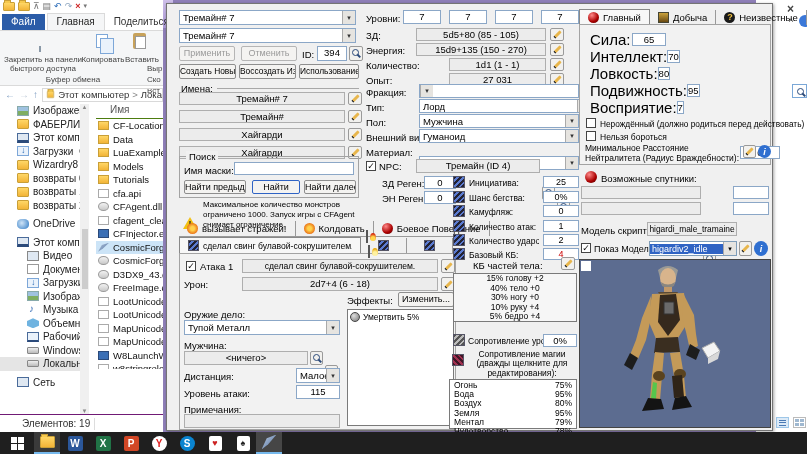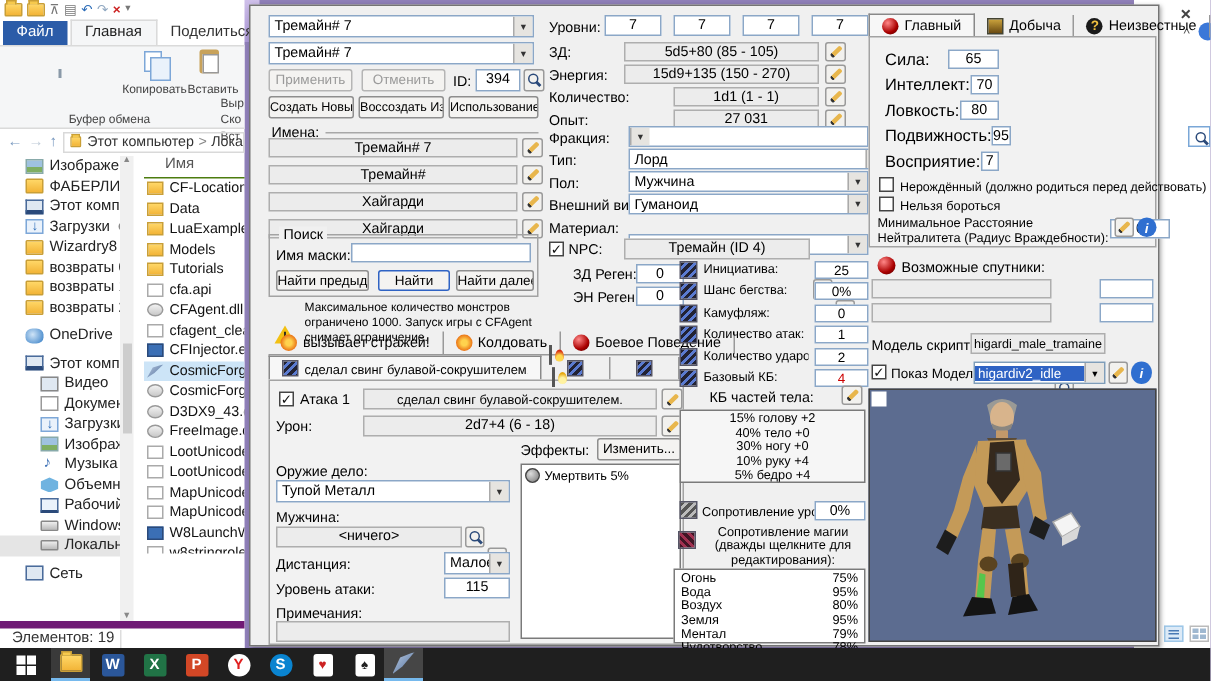--- a/index.html
+++ b/index.html
@@ -67,21 +67,21 @@
 .files{overflow:hidden}
 .files-hdr{font-size:10px;color:#555;padding-left:14px;height:15px;border-bottom:1px solid #4d7c0f}
 .file-row{display:flex;align-items:center;gap:4px;height:13.5px;padding-left:2px;font-size:9.5px;white-space:nowrap;overflow:hidden;color:#111}
 .file-row.selected{background:#cce4f7}
 .fi{width:11px;height:9px;flex:none;background:#eee;border:1px solid #bbb}
 .ic-folder .fi{background:linear-gradient(#ffd767,#f2b437);border:1px solid #c99f37}
 .ic-file .fi{background:#fff;border:1px solid #aaa}
 .ic-dll .fi{background:linear-gradient(#f2f2f2,#c9c9c9);border:1px solid #999;border-radius:50%}
 .ic-exe .fi{background:#3b6fb5;border:1px solid #2b4a7a}
 .ic-quill .fi{background:linear-gradient(135deg,#b9c9e0,#4a6b9a);border:none;clip-path:polygon(0 100%,35% 25%,100% 0,45% 65%)}
-.statusbar{border-top:5px solid #701a75;display:flex;align-items:center;font-size:10px;color:#333;gap:4px;padding-left:8px;background:#fff}
+.statusbar{border-top:1px solid #701a75;display:flex;align-items:center;font-size:10px;color:#333;gap:4px;padding-left:22px;background:#fff}
 .statusbar .div{width:1px;height:12px;background:#ddd}
 
 .editor{left:166px;top:3px;width:607px;height:428px;background:#f0f0f0;border:1px solid #747474;box-shadow:1px 1px 3px rgba(0,0,0,.35)}
 .fld{background:#ececec;border:1px solid #aeaeae;text-align:center;font-size:9.5px;line-height:12px;overflow:hidden;white-space:nowrap}
 .wfld{background:#fff;border:1px solid #8ba7c7;text-align:center;font-size:9.5px;line-height:12px;overflow:hidden}
 .btn{background:#f4f3f1;border:1px solid #8e8e8e;border-radius:2px;font-size:9px;text-align:center;overflow:hidden;white-space:nowrap;line-height:13px}
 .btn.dis{color:#9a9a9a;border-color:#b5b5b5}
 .dd{background:#fff;border:1px solid #8ba7c7;display:flex;align-items:center;font-size:9.5px;overflow:hidden}
 .dd .txt{padding-left:3px;white-space:nowrap;overflow:hidden;flex:1}
 .dd .dda{width:13px;align-self:stretch;background:#e6e4e0;border-left:1px solid #aaa;color:#333;font-size:7px;display:flex;align-items:center;justify-content:center;flex:none}
@@ -112,28 +112,28 @@
 .ic-loot .tic{background:linear-gradient(#caa23c,#6a4a12);border:1px solid #443}
 .ic-unknown .tic{background:#1a1a1a;border-radius:50%;position:relative}
 .ic-unknown .tic::after{content:'?';position:absolute;left:3px;top:0px;color:#f0c040;font-size:9px;font-weight:bold}
 .fic{width:12px;height:12px;background:#141414;border:1px solid #555;position:relative;flex:none}
 .fic::after{content:'';position:absolute;left:3px;top:2px;width:6px;height:8px;border-radius:50% 50% 50% 50%/62% 62% 38% 38%;background:radial-gradient(circle at 50% 72%,#ffd84d 0 32%,#d62b10 75%)}
 .fic.yel::after{background:radial-gradient(circle at 50% 72%,#fff2a0 0 32%,#e8a80c 75%)}
 .info{border-radius:50%;background:#2f6fd0;color:#fff;font-size:9px;font-weight:bold;font-style:italic;display:flex;align-items:center;justify-content:center}
 .info::after{content:'i'}
 .nbtn{background:#f2f1ee;border:1px solid #9a9a9a;border-radius:2px;position:relative}
 .nbtn::after{content:'';position:absolute;inset:2px;background:linear-gradient(#ffe9a0,#d8a83a);border:1px solid #9a7a20}
-.s2-row{display:flex;align-items:flex-start;gap:4px;height:14.4px}
+.s2-row{display:flex;align-items:flex-end;gap:4px;height:14.4px}
 .s2l{flex:1;font-size:8.5px;white-space:nowrap;overflow:hidden}
 .s2v{width:36px;height:12px;flex:none;background:#fff;border:1px solid #8ba7c7;text-align:center;font-size:9px;line-height:11px}
 .s2-row.red .s2v{color:#c00}
 .ba-row{font-size:8.5px;text-align:center;line-height:9.6px}
 .res-row{display:flex;justify-content:space-between;font-size:8.5px;line-height:9.2px;padding:0 4px}
 .rp-row{display:flex;align-items:center;height:17px}
-.rp-row .lbl{flex:1;font-size:11px}
+.rp-row .lbl{flex:1;font-size:15px}
 .rp-row .inp{width:34px;height:13px;background:#fff;border:1px solid #8ba7c7;text-align:center;font-size:9.5px;line-height:12px;margin-right:100px}
 .eff-item{display:flex;align-items:center;gap:3px;font-size:8.5px;padding:2px}
 .skull-ic{width:10px;height:10px;border-radius:50%;background:radial-gradient(circle at 35% 35%,#ddd,#777);border:1px solid #444;flex:none}
 .listbox{background:#fff;border:1px solid #7a7a7a}
 .viewer{background:#5c6c90;border:1px solid #444;overflow:hidden}
 .sel-dd{background:#fff;border:1px solid #7f9db9;display:flex;align-items:center;font-size:9px;overflow:hidden}
 .sel-dd .seltxt{background:#2f63c4;color:#fff;padding:0 2px;white-space:nowrap;overflow:hidden;flex:1}
 .sel-dd .dda{width:13px;align-self:stretch;background:#e6e4e0;border-left:1px solid #aaa;font-size:7px;display:flex;align-items:center;justify-content:center}
 .sel-dd .dda::after{content:'▾'}
 
@@ -186,20 +186,23 @@
   </div>
   <div class="extabs">
 
   <div class="extab file-tab">Файл</div>
       <div class="extab active">Главная</div>
       <div class="extab">Поделиться</div>
       <div class="extab">Вид</div>
     </div>
   <div class="ribbon ab" style="left:0;top:30px;width:163px;height:56px">
     <div class="ab" style="left:35px;top:6px"><span class="pin-big"></span></div>
+    <div class="ab rlab" style="left:2px;top:24px;width:82px">
+      <span>Закрепить на панели</span><br><span>быстрого доступа</span>
+    </div>
     <div class="ab" style="left:96px;top:3px">
         <span class="copy-ic" style="display:block"></span>
       </div>
     <div class="ab rlab" style="left:80px;top:24px;width:46px">Копировать</div>
     <div class="ab" style="left:133px;top:2px">
         <span class="paste-ic" style="display:block"></span>
       </div>
     <div class="ab rlab" style="left:124px;top:24px;width:36px">Вставить</div>
     <div class="ab smallbtns" style="left:147px;top:33px;width:16px">
       <span>Выр</span>

